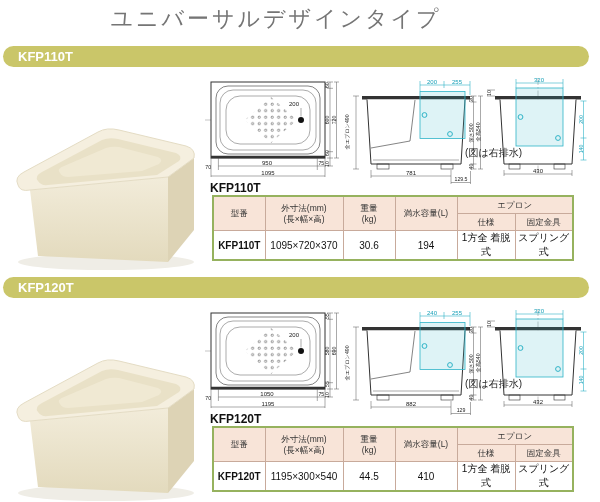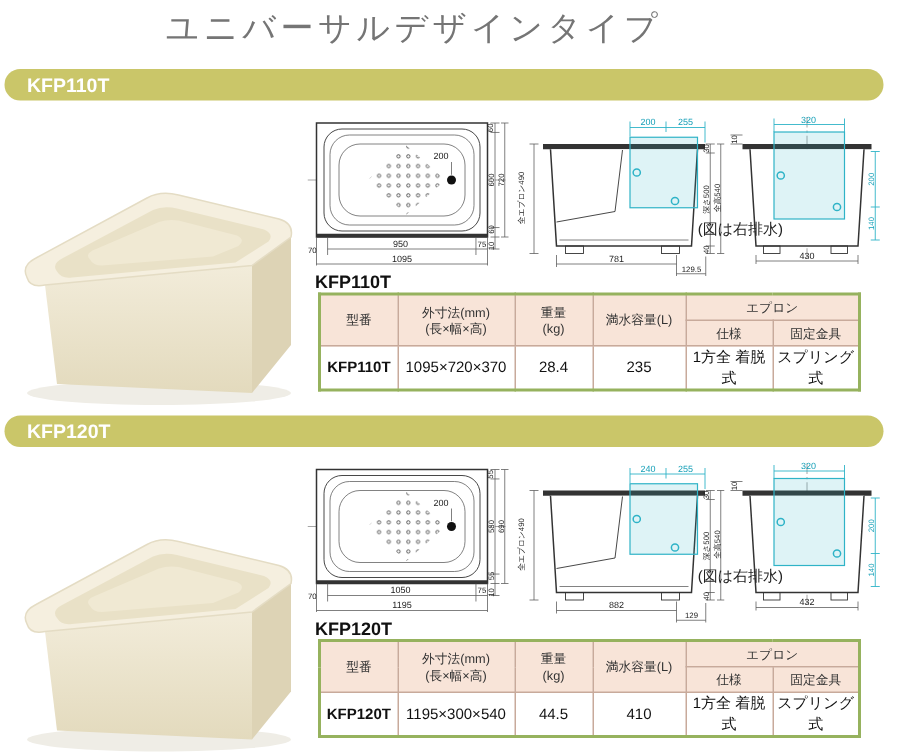--- a/index.html
+++ b/index.html
@@ -231,22 +231,22 @@
         </tr>
         <tr>
           <th>仕様</th>
           <th>固定金具</th>
         </tr>
       </thead>
       <tbody>
         <tr>
           <td class="model">KFP110T</td>
           <td>1095×720×370</td>
-          <td>28.4</td>
-          <td>235</td>
+          <td>30.6</td>
+          <td>194</td>
           <td>1方全 着脱式</td>
           <td>スプリング式</td>
         </tr>
       </tbody>
     </table>
   </div>
 
   <div class="section" style="top: 277px;">
 
     <div class="banner">

